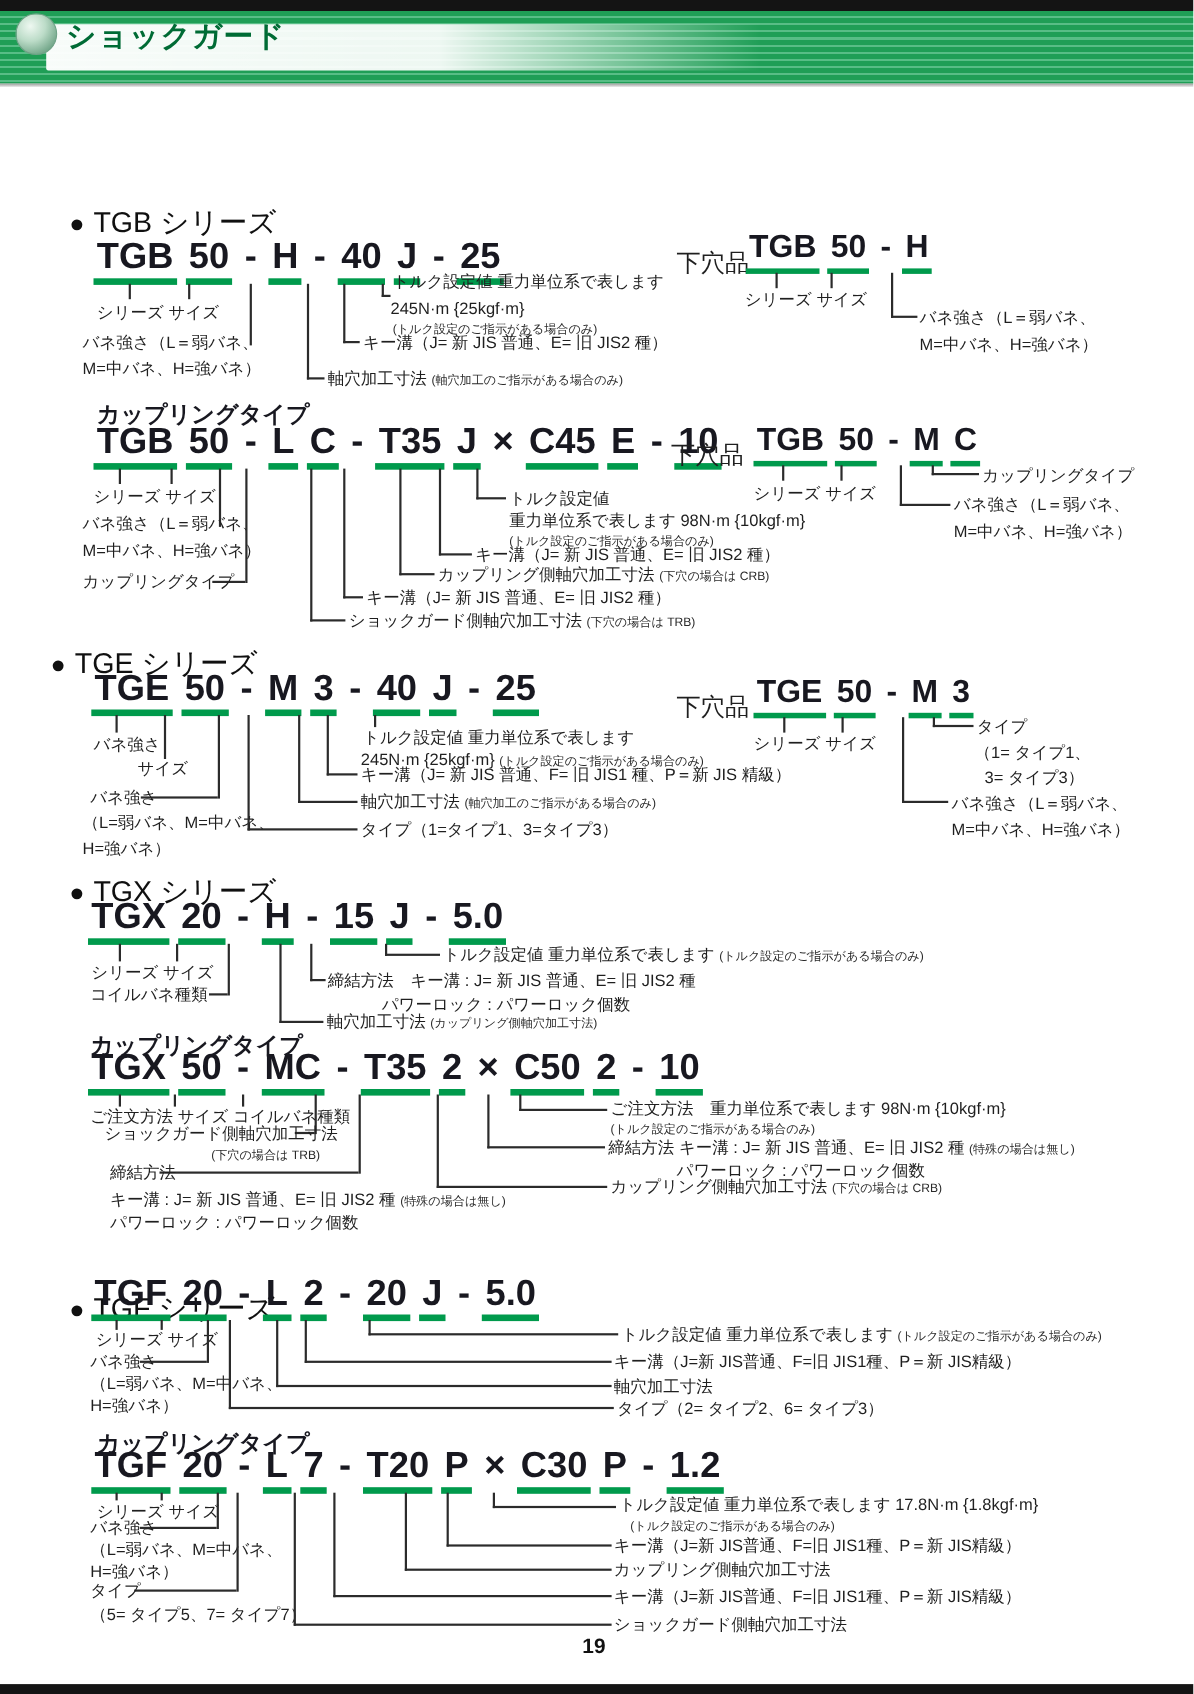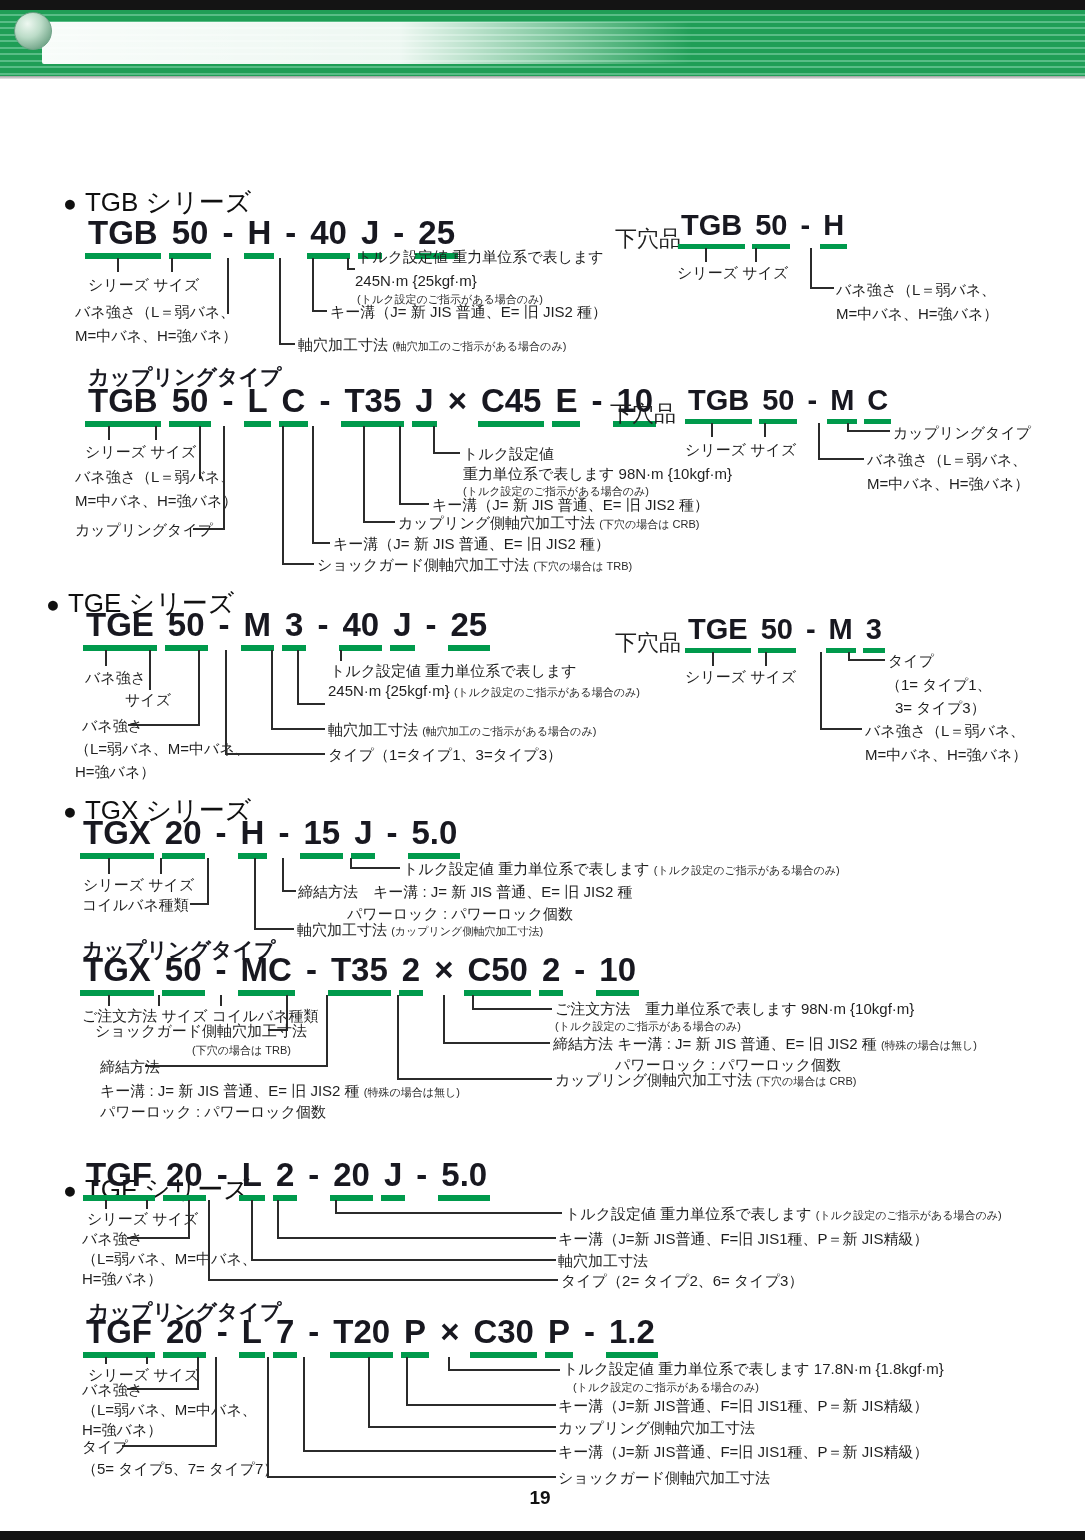--- a/index.html
+++ b/index.html
@@ -44,20 +44,21 @@
 </style>
 </head>
 <body>
 
 <div id="page">
 
   <div class="topbar"></div>
   <div class="banner">
     <div class="band"></div>
     <div class="sphere"></div>
+    <div class="banner-title">ショックガード</div>
   </div>
   <div class="banner-edge"></div>
   <div class="page-num">19</div>
   <div class="botbar"></div>
 
   <div class="series" style="left:63px;top:185px">
     <span class="dot">●</span><span>TGB シリーズ</span>
   </div>
 
   <div class="code code-lg" style="left:85px;top:216px">
@@ -191,20 +192,21 @@
   <div class="lbl" style="left:75px;top:740px">（L=弱バネ、M=中バネ、</div>
   <div class="lbl" style="left:75px;top:763px">H=強バネ）</div>
   <i class="vl" style="left:225px;top:650px;height:105px"></i>
   <i class="hl" style="left:225px;top:753px;width:100px"></i>
   <div class="lbl" style="left:328px;top:746px">タイプ（1=タイプ1、3=タイプ3）</div>
   <i class="vl" style="left:271px;top:650px;height:80px"></i>
   <i class="hl" style="left:271px;top:728px;width:54px"></i>
   <div class="lbl" style="left:328px;top:721px"><span>軸穴加工寸法</span> <span class="sm">(軸穴加工のご指示がある場合のみ)</span></div>
   <i class="vl" style="left:297px;top:650px;height:55px"></i>
   <i class="hl" style="left:297px;top:703px;width:28px"></i>
+  <div class="lbl" style="left:328px;top:696px">キー溝（J= 新 JIS 普通、F= 旧 JIS1 種、P＝新 JIS 精級）</div>
   <i class="vl" style="left:340px;top:650px;height:11px"></i>
   <div class="lbl" style="left:330px;top:662px">トルク設定値 重力単位系で表します</div>
   <div class="lbl" style="left:328px;top:682px"><span>245N·m {25kgf·m}</span> <span class="sm">(トルク設定のご指示がある場合のみ)</span></div>
 
   <div class="pilot" style="left:615px;top:628px">下穴品</div>
   <div class="code code-md" style="left:685px;top:615px">
       <span class="seg u">TGE</span>
       <span class="seg u">50</span>
       <span class="seg">-</span>
       <span class="seg u">M</span>

